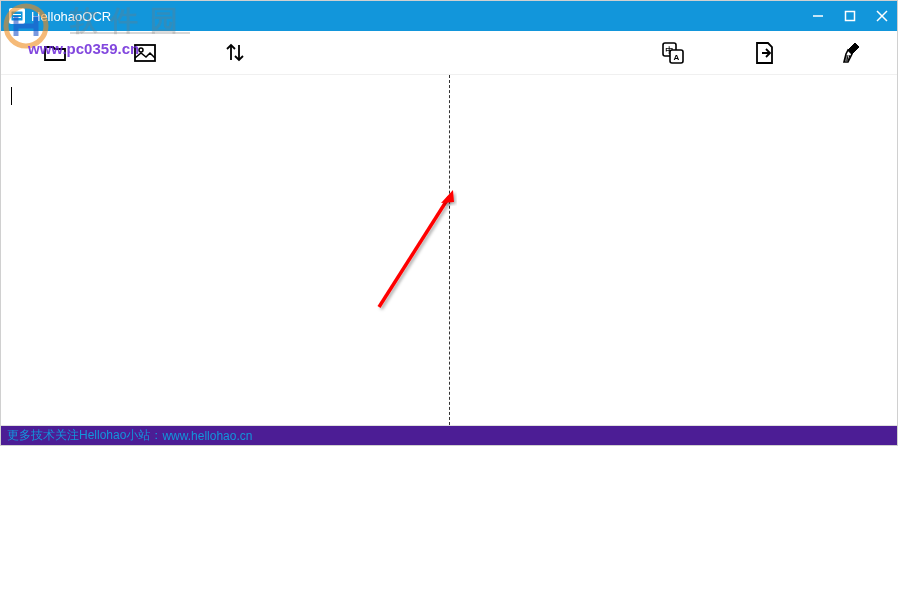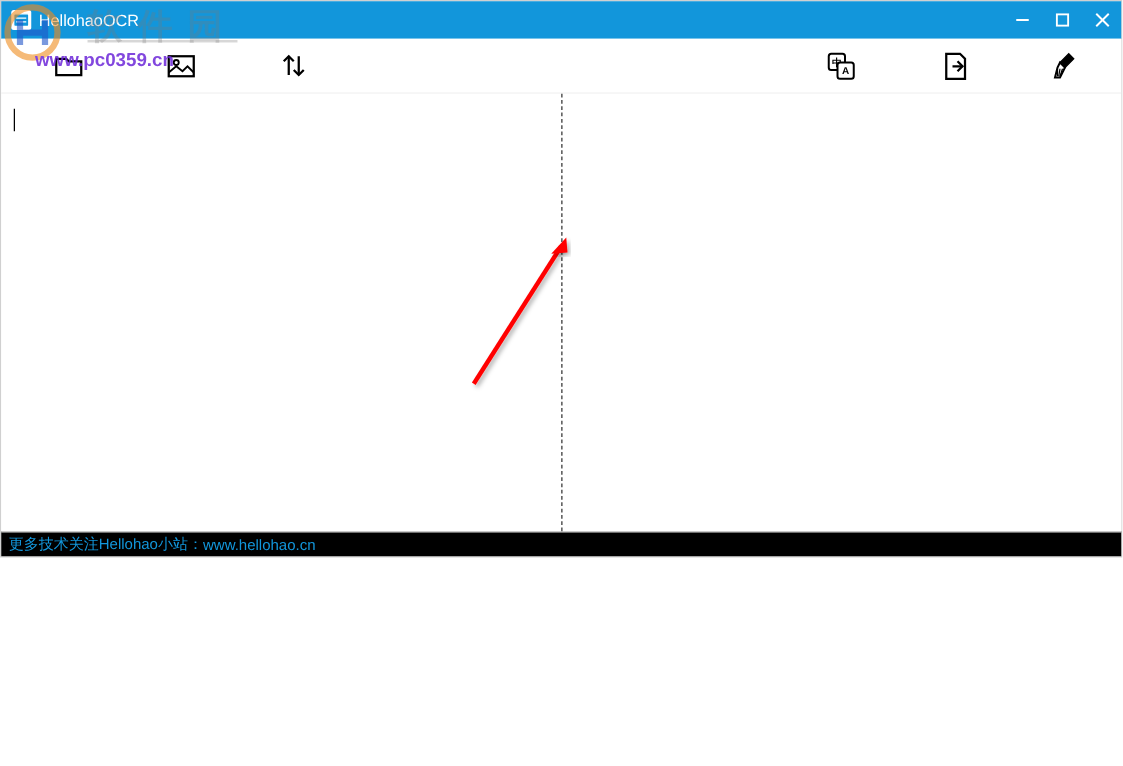--- a/index.html
+++ b/index.html
@@ -103,21 +103,21 @@
     .text-cursor {
       position: absolute;
       top: 12px;
       left: 10px;
       width: 1px;
       height: 18px;
       background: #000;
     }
     .statusbar {
       height: 20px;
-      background: #000000;
+      background: #4c1d95;
       border-top: 1px solid #e0e0e0;
       display: flex;
       align-items: center;
       padding: 0 6px;
       font-size: 12px;
       color: #1296db;
     }
     .statusbar a {
       color: #1296db;
       text-decoration: none;

